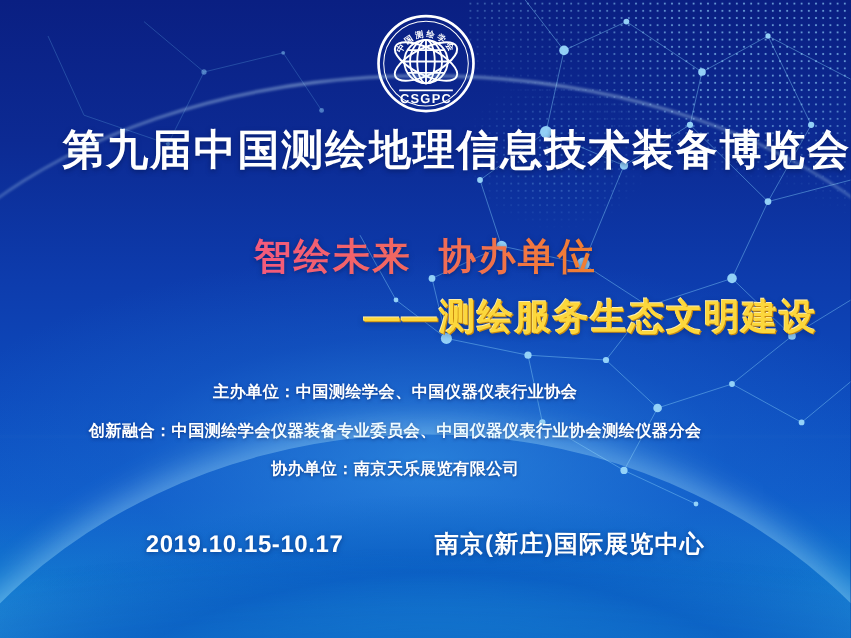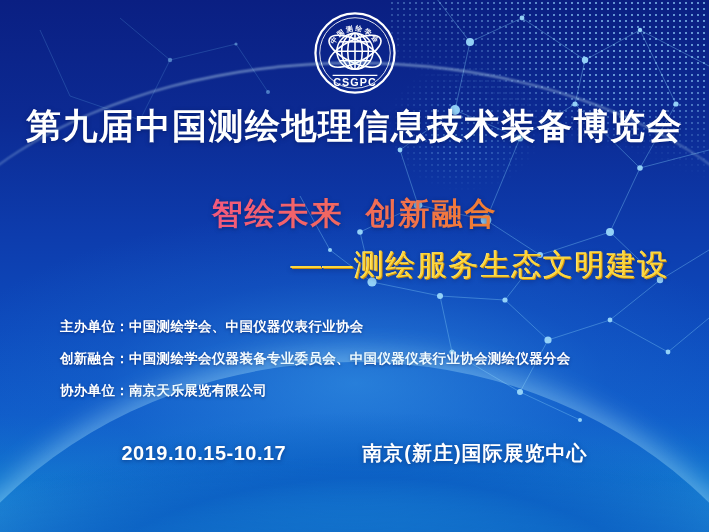--- a/index.html
+++ b/index.html
@@ -71,21 +71,21 @@
   
   .logo-wrap{
     position:absolute;left:0;right:0;top:10px;
     display:flex;justify-content:center;
   }
   .logo{width:86px;height:86px;display:block;}
 
   
   .title{
     position:absolute;left:0;right:0;top:108px;
-    text-align:center;
+    text-align:right;
     color:#ffffff;
     font-size:35px;
     font-weight:bold;
     letter-spacing:1.5px;
     line-height:1;
     text-shadow:0 1px 4px rgba(0,20,80,.55);
     white-space:nowrap;
   }
 
   
@@ -94,30 +94,30 @@
     text-align:center;
     font-size:31px;font-weight:bold;letter-spacing:2px;line-height:1.08;
     background:linear-gradient(90deg,#f24d93 0%,#f4548a 22%,#f1685f 48%,#f0812c 72%,#f59220 100%);
     -webkit-background-clip:text;background-clip:text;
     color:transparent;-webkit-text-fill-color:transparent;
     filter:drop-shadow(0 1px 2px rgba(0,15,70,.5));
     white-space:nowrap;
   }
   .slogan1 .gap{display:inline-block;width:22px;}
   .slogan2{
-    position:absolute;right:40px;top:248px;
-    font-size:30px;font-weight:normal;letter-spacing:1.5px;line-height:1.1;
+    position:absolute;right:28px;top:248px;
+    font-size:30px;font-weight:bold;letter-spacing:1.5px;line-height:1.1;
     color:#fcd73c;
     text-shadow:1px 1px 0 #c98a10, -0.5px -0.5px 0 #ffeeaa, 0 2px 5px rgba(0,15,70,.45);
     white-space:nowrap;
   }
 
   
   .orgs{
-    position:absolute;left:60px;top:318px;
+    position:absolute;left:74px;top:318px;text-align:center;
   }
   .org-line{
     color:#ffffff;
     font-size:13.5px;
     font-weight:bold;
     letter-spacing:.3px;
     margin-bottom:14px;
     text-shadow:0 1px 3px rgba(0,25,90,.6);
     white-space:nowrap;
   }
@@ -225,21 +225,21 @@
         </defs>
       <text fill="#ffffff" font-family="'Liberation Sans',sans-serif" font-size="8" font-weight="bold" letter-spacing="2.2">
         <textPath href="#arcpath" startOffset="50%" text-anchor="middle">中国测绘学会</textPath>
       </text>
     </svg>
   </div>
 
   <div class="title">第九届中国测绘地理信息技术装备博览会</div>
 
   <div class="slogan1">
-    <span>智绘未来</span><span class="gap"></span><span>创新融合</span>
+    <span>智绘未来</span><span class="gap"></span><span>协办单位</span>
   </div>
   <div class="slogan2">——测绘服务生态文明建设</div>
 
   <div class="orgs">
     <div class="org-line">主办单位：中国测绘学会、中国仪器仪表行业协会</div>
     <div class="org-line">创新融合：中国测绘学会仪器装备专业委员会、中国仪器仪表行业协会测绘仪器分会</div>
     <div class="org-line">协办单位：南京天乐展览有限公司</div>
   </div>
 
   <div class="footer">

